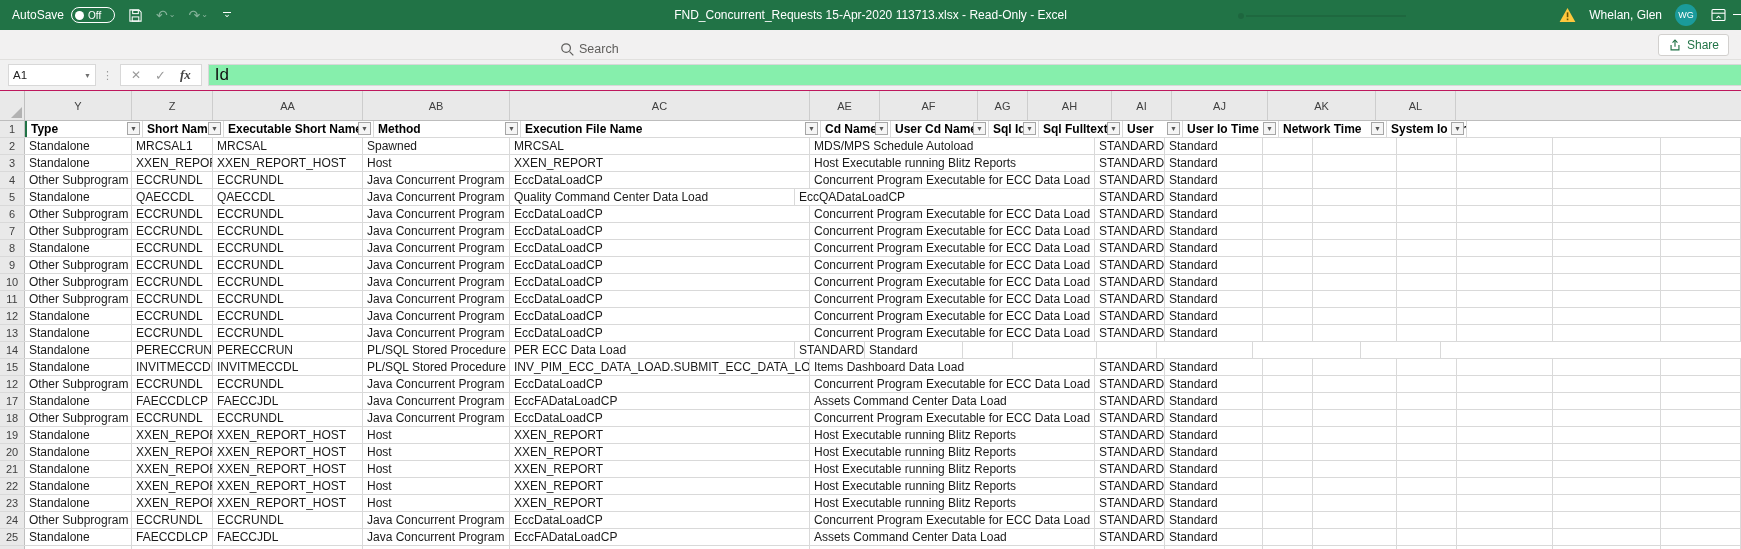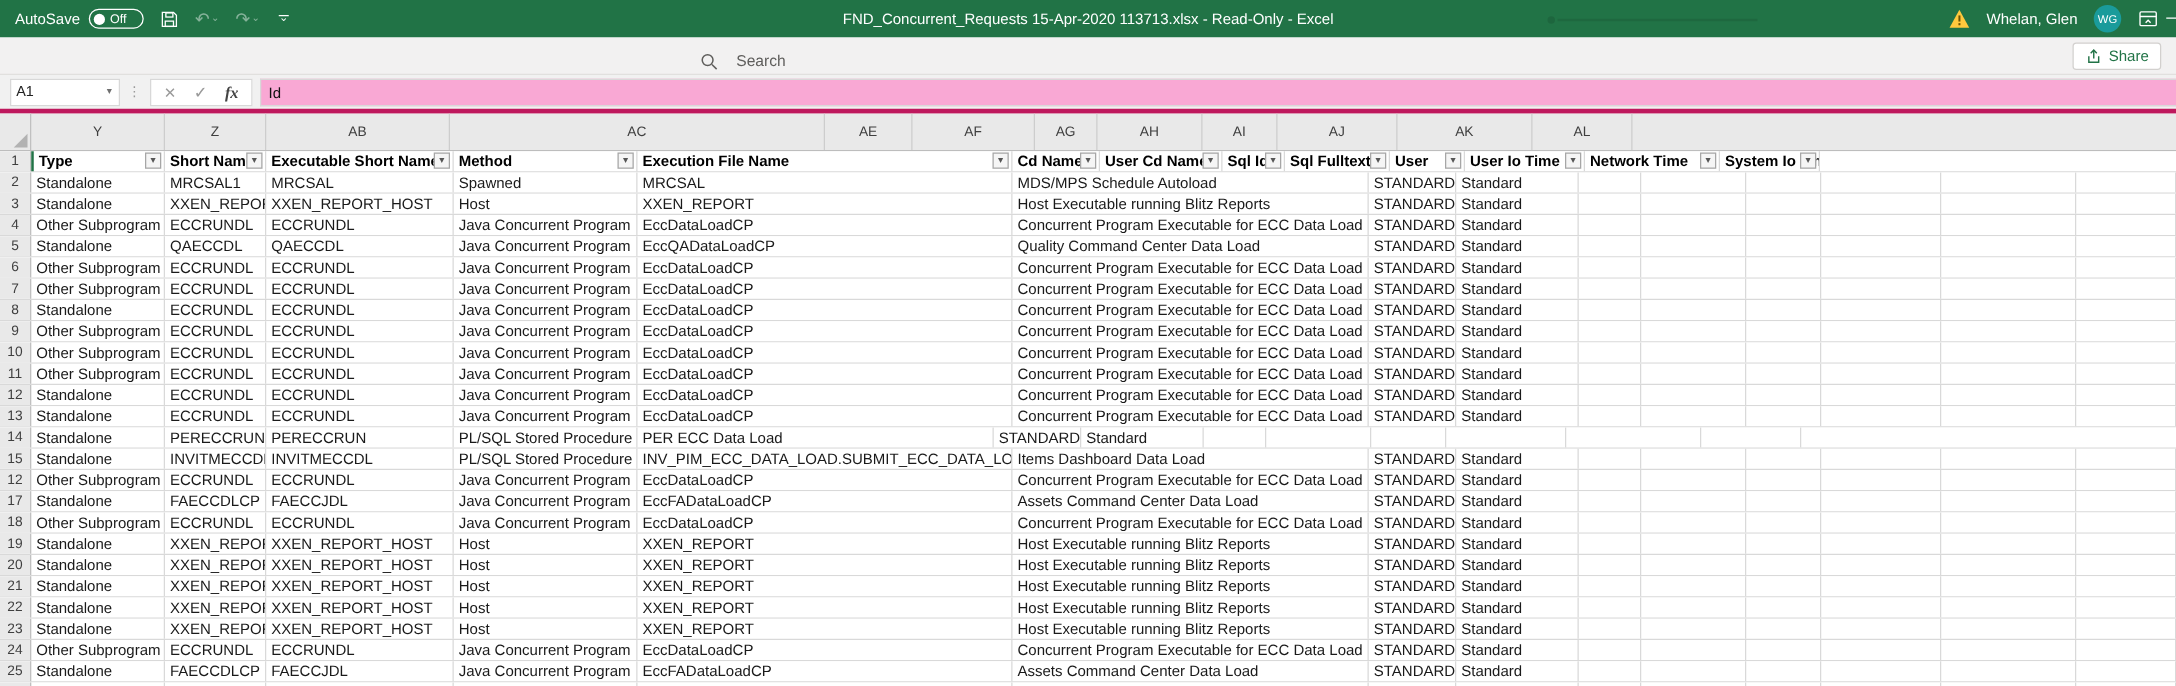--- a/index.html
+++ b/index.html
@@ -45,50 +45,50 @@
   .decor .line { position:absolute; left:8px; top:2px; width:160px; border-top:2px solid rgba(0,0,0,.18); }
   .min-dash { position:absolute; right:0px; top:14px; width:8px; border-top:1px solid #fff; }
 
   
   .ribbonbar {
     height:30px; background:#f2f1f1; display:flex; align-items:center;
     position:relative; border-bottom:1px solid #e1e0de;
   }
   .tabs { display:flex; align-items:center; padding-left:14px; }
   .tab { padding:0 13px; font-size:12.5px; color:#323130; line-height:29px; cursor:default; }
-  .ribbon-search { position:absolute; left:560px; top:0; height:38px; display:flex; align-items:center; gap:14px; color:#5f5e5c; }
+  .ribbon-search { position:absolute; left:560px; top:0; height:38px; display:flex; align-items:center; gap:4px; color:#5f5e5c; }
   .ribbon-search .s-label { font-size:12.5px; }
   .share-btn {
     position:absolute; right:12px; top:4px; height:22px; padding:0 9px;
     background:#fff; border:1px solid #d2d0ce; border-radius:3px;
     display:flex; align-items:center; gap:5px; color:var(--brand-green); font-size:12px;
   }
 
   
   .formulabar {
-    height:31px; background:#f1f1f1; border-bottom:4px solid #be185d;
+    height:31px; background:#f1f1f1; border-bottom:1px solid #be185d;
     display:flex; align-items:center; padding:0 0 0 8px; gap:6px;
   }
   .namebox {
     width:88px; height:22px; background:#fff; border:1px solid #d8d8d8;
     display:flex; align-items:center; padding:0 4px; font-size:11.5px; color:#222;
   }
   .namebox .nb-val { flex:1; }
   .namebox .nb-dd { color:#707070; font-size:8px; }
   .fb-dots { color:#9a9a9a; font-size:11px; letter-spacing:1px; }
   .fb-buttons {
     height:22px; background:#fff; border:1px solid #d8d8d8;
     display:flex; align-items:center; gap:14px; padding:0 10px; color:#9a9a9a;
   }
   .fb-x { font-size:12px; }
   .fb-check { font-size:13px; }
   .fb-fx { font-family:"Liberation Serif", serif; font-style:italic; font-weight:600; color:#444; font-size:13px; }
   .fb-input {
-    flex:1; height:22px; background:#f9a8d4; border:1px solid #d8d8d8; border-right:none;
-    display:flex; align-items:center; padding:0 6px; font-size:12px; color:#111;
+    flex:1; height:22px; background:#86efac; border:1px solid #d8d8d8; border-right:none;
+    display:flex; align-items:center; padding:0 6px; font-size:17px; color:#111;
   }
 
   
   .sheet { position:relative; background:#fff; }
   .letters-row { display:flex; height:30px; background:#e9e9e9; border-bottom:1px solid #bdbdbd; }
   .corner {
     width:25px; height:100%; background:#e9e9e9; border-right:1px solid #c0c0c0; position:relative;
   }
   .corner .tri {
     position:absolute; right:2px; bottom:2px; width:0; height:0;
@@ -206,35 +206,36 @@
   <div class="fb-input">Id</div>
 </div>
 
 <div class="sheet">
   <div class="letters-row" id="letters-row">
     <div class="corner">
         <span class="tri"></span>
       </div>
   <div class="col-letter" style="width: 107px;">Y</div>
       <div class="col-letter" style="width: 81px;">Z</div>
+      <div class="col-letter" style="width: 150px;">AA</div>
       <div class="col-letter" style="width: 147px;">AB</div>
       <div class="col-letter" style="width: 300px;">AC</div>
       <div class="col-letter" style="width: 70px;">AE</div>
       <div class="col-letter" style="width: 98px;">AF</div>
       <div class="col-letter" style="width: 50px;">AG</div>
       <div class="col-letter" style="width: 84px;">AH</div>
       <div class="col-letter" style="width: 60px;">AI</div>
       <div class="col-letter" style="width: 96px;">AJ</div>
       <div class="col-letter" style="width: 108px;">AK</div>
       <div class="col-letter" style="width: 80px;">AL</div>
     </div>
   <div id="grid-body">
       <div class="grid-row hdr-row">
         <div class="gutter">1</div>
-        <div class="cell first" style="width: 107px;"><span>Type</span><span class="filter-btn">▼</span></div>
+        <div class="cell first" style="width: 118px;"><span>Type</span><span class="filter-btn">▼</span></div>
         <div class="cell" style="width: 81px;"><span>Short Name</span><span class="filter-btn">▼</span></div>
         <div class="cell" style="width: 150px;"><span>Executable Short Name</span><span class="filter-btn">▼</span></div>
         <div class="cell" style="width: 147px;"><span>Method</span><span class="filter-btn">▼</span></div>
         <div class="cell" style="width: 300px;"><span>Execution File Name</span><span class="filter-btn">▼</span></div>
         <div class="cell" style="width: 70px;"><span>Cd Name</span><span class="filter-btn">▼</span></div>
         <div class="cell" style="width: 98px;"><span>User Cd Name</span><span class="filter-btn">▼</span></div>
         <div class="cell" style="width: 50px;"><span>Sql Id</span><span class="filter-btn">▼</span></div>
         <div class="cell" style="width: 84px;"><span>Sql Fulltext</span><span class="filter-btn">▼</span></div>
         <div class="cell" style="width: 60px;"><span>User</span><span class="filter-btn">▼</span></div>
         <div class="cell" style="width: 96px;"><span>User Io Time</span><span class="filter-btn">▼</span></div>
@@ -291,22 +292,22 @@
         <div class="cell" style="width: 96px;"></div>
         <div class="cell" style="width: 108px;"></div>
         <div class="cell" style="width: 80px;"></div>
       </div>
       <div class="grid-row">
         <div class="gutter">5</div>
         <div class="cell" style="width: 107px;">Standalone</div>
         <div class="cell" style="width: 81px;">QAECCDL</div>
         <div class="cell" style="width: 150px;">QAECCDL</div>
         <div class="cell" style="width: 147px;">Java Concurrent Program</div>
+        <div class="cell" style="width: 285px;">Quality Command Center Data Load</div>
         <div class="cell" style="width: 300px;">EccQADataLoadCP</div>
-        <div class="cell" style="width: 285px;">Quality Command Center Data Load</div>
         <div class="cell" style="width: 70px;">STANDARD</div>
         <div class="cell" style="width: 98px;">Standard</div>
         <div class="cell" style="width: 50px;"></div>
         <div class="cell" style="width: 84px;"></div>
         <div class="cell" style="width: 60px;"></div>
         <div class="cell" style="width: 96px;"></div>
         <div class="cell" style="width: 108px;"></div>
         <div class="cell" style="width: 80px;"></div>
       </div>
       <div class="grid-row">

